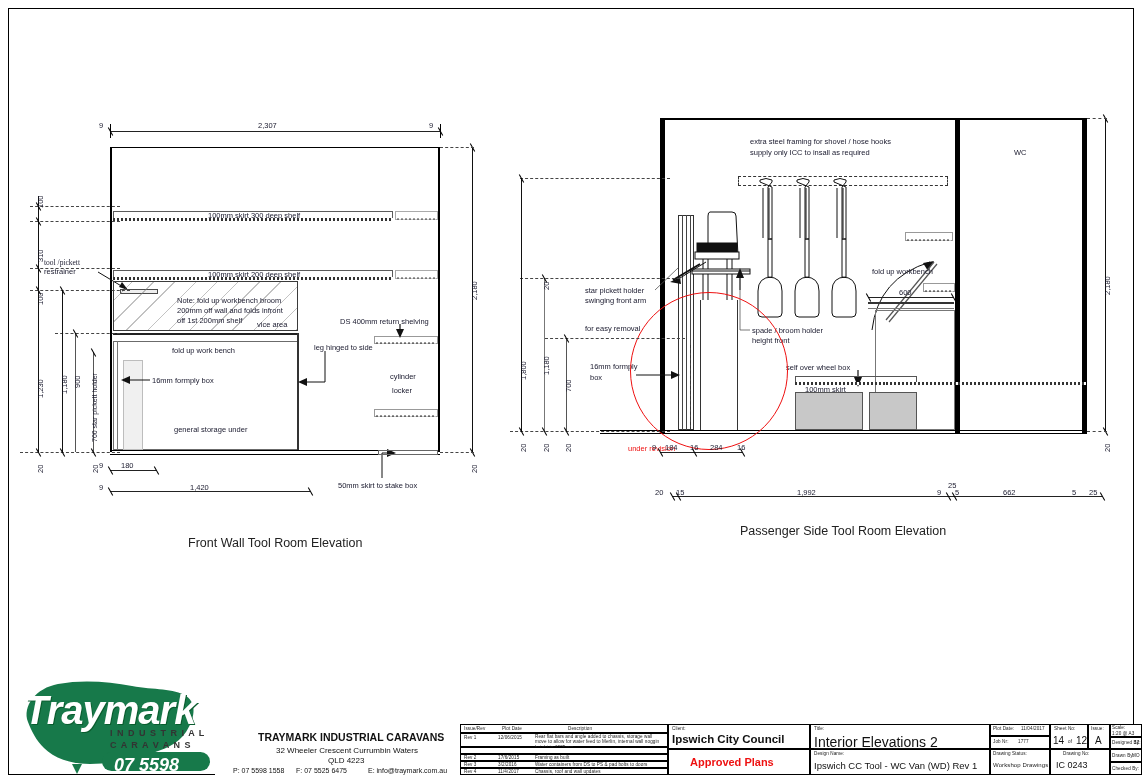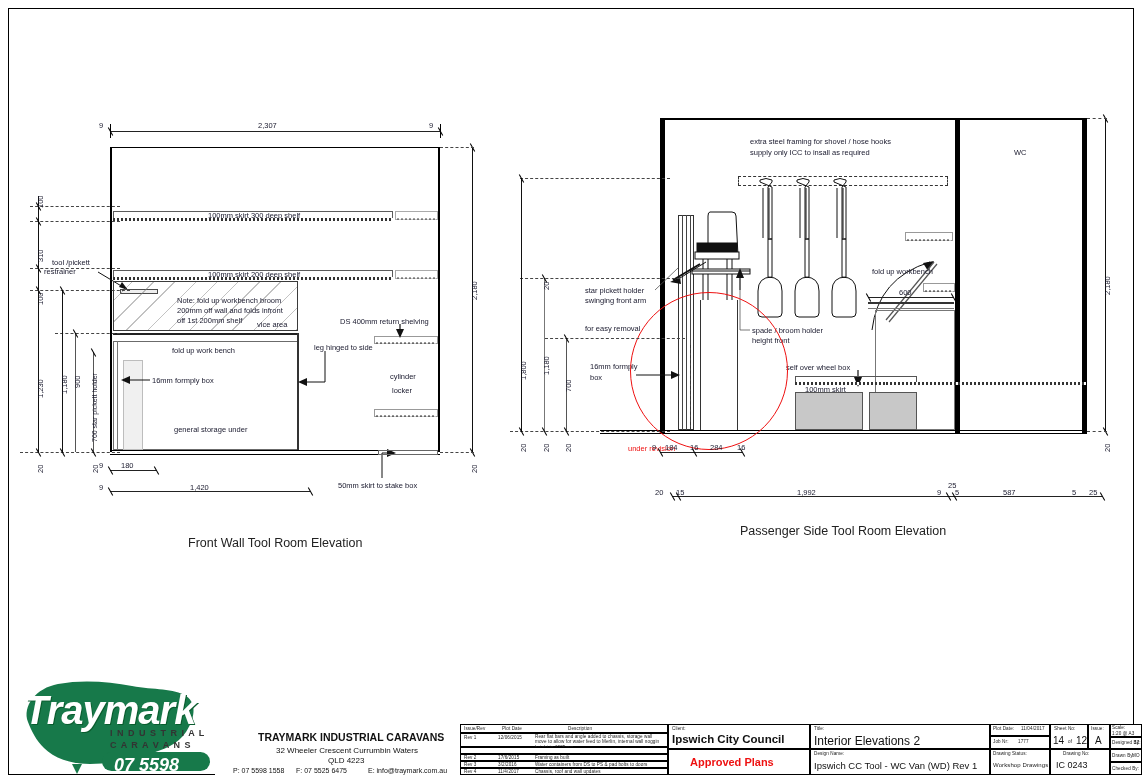--- a/index.html
+++ b/index.html
@@ -62,21 +62,21 @@
     <div class="shelf" style="left:395px;top:211px;width:43px;height:9px;border-color:#aaa;"></div>
     <div class="hatchband" style="left:397px;top:218px;width:39px;height:2px;opacity:.45;"></div>
     <div class="lbl" style="left:208px;top:211px;">100mm skirt 300 deep shelf</div>
 
     <div class="shelf" style="left:113px;top:270px;width:280px;height:9px;"></div>
     <div class="hatchband" style="left:113px;top:277px;width:280px;height:3px;"></div>
     <div class="shelf" style="left:395px;top:270px;width:43px;height:9px;border-color:#aaa;"></div>
     <div class="hatchband" style="left:397px;top:277px;width:39px;height:2px;opacity:.45;"></div>
     <div class="lbl" style="left:208px;top:270px;">100mm skirt 200 deep shelf</div>
 
-    <div class="lbl" style="left:52px;top:258px;">tool /pickett</div>
+    <div class="lbl" style="left:44px;top:258px;font-family:Liberation Serif, serif;">tool /pickett</div>
     <div class="lbl" style="left:44px;top:267px;">restrainer</div>
     <svg width="1142" height="783">
       <line x1="98" y1="272" x2="128" y2="290" stroke="#111" stroke-width="1"></line>
       <polygon points="128,290 119,287 122,282" fill="#111"></polygon>
     </svg>
     <div class="thin" style="left:120px;top:289px;width:38px;height:5px;background:#eee;"></div>
 
     <div class="thin" style="left:113px;top:281px;width:185px;height:50px;border-color:#3b3b3b;background:repeating-linear-gradient(-45deg,rgba(120,120,120,.45) 0 1px,transparent 1px 15px);"></div>
     <div class="lbl" style="left:177px;top:296px;">Note: fold up workbench broom</div>
     <div class="lbl" style="left:177px;top:306px;">200mm off wall and folds infront</div>
@@ -344,21 +344,21 @@
     <div class="tick" style="left:674px;top:496px;"></div>
     <div class="tick" style="left:944px;top:496px;"></div>
     <div class="tick" style="left:950px;top:496px;"></div>
     <div class="tick" style="left:1098px;top:496px;"></div>
     <div class="lbl" style="left:655px;top:488px;">20</div>
     <div class="lbl" style="left:676px;top:488px;">15</div>
     <div class="lbl" style="left:797px;top:488px;">1,992</div>
     <div class="lbl" style="left:937px;top:488px;">9</div>
     <div class="lbl" style="left:948px;top:481px;">25</div>
     <div class="lbl" style="left:955px;top:488px;">5</div>
-    <div class="lbl" style="left:1003px;top:488px;">587</div>
+    <div class="lbl" style="left:1003px;top:488px;">662</div>
     <div class="lbl" style="left:1072px;top:488px;">5</div>
     <div class="lbl" style="left:1089px;top:488px;">25</div>
 
     <div class="cap" style="left:740px;top:524px;">Passenger Side Tool Room Elevation</div>
   </div>
 
   <div class="logo-wrap">
     <svg width="205" height="99" viewBox="0 0 205 99">
       <path d="M14 46 C8 30 22 12 44 8 C70 3 96 6 118 10 C140 14 160 12 172 20 C184 28 180 44 172 56 C164 68 150 74 134 78 C116 83 96 88 76 88 C56 88 40 82 30 72 C22 64 18 56 14 46 Z" fill="#17794a"></path>
       <path d="M58 88 l10 0 l-5 10 z" fill="#17794a"></path>
@@ -403,21 +403,21 @@
     <div class="tt" style="left:527px;top:47px;">Chassis, roof and wall updates</div>
 
     <div class="tcell" style="left:660px;top:2px;width:142px;height:25px;"></div>
     <div class="tt" style="left:664px;top:4px;">Client:</div>
     <div class="tbig" style="left:664px;top:11px;">Ipswich City Council</div>
     <div class="tcell" style="left:660px;top:27px;width:142px;height:26px;"></div>
     <div class="tred" style="left:682px;top:34px;">Approved Plans</div>
 
     <div class="tcell" style="left:802px;top:2px;width:180px;height:25px;"></div>
     <div class="tt" style="left:806px;top:4px;">Title:</div>
-    <div class="tmed" style="left:806px;top:12px;font-size:12px;">Interior Elevations 2</div>
+    <div class="tmed" style="left:806px;top:12px;font-size:14px;text-decoration:underline;">Interior Elevations 2</div>
     <div class="tcell" style="left:802px;top:27px;width:180px;height:26px;"></div>
     <div class="tt" style="left:806px;top:29px;">Design Name:</div>
     <div class="tmed" style="left:806px;top:38px;font-size:9.5px;">Ipswich CC Tool - WC Van (WD) Rev 1</div>
 
     <div class="tcell" style="left:982px;top:2px;width:60px;height:12px;"></div>
     <div class="tt" style="left:985px;top:4px;">Plot Date:</div>
     <div class="tt" style="left:1013px;top:4px;">11/04/2017</div>
     <div class="tcell" style="left:982px;top:14px;width:60px;height:13px;"></div>
     <div class="tt" style="left:985px;top:17px;">Job Nr:</div>
     <div class="tt" style="left:1010px;top:17px;">1777</div>

